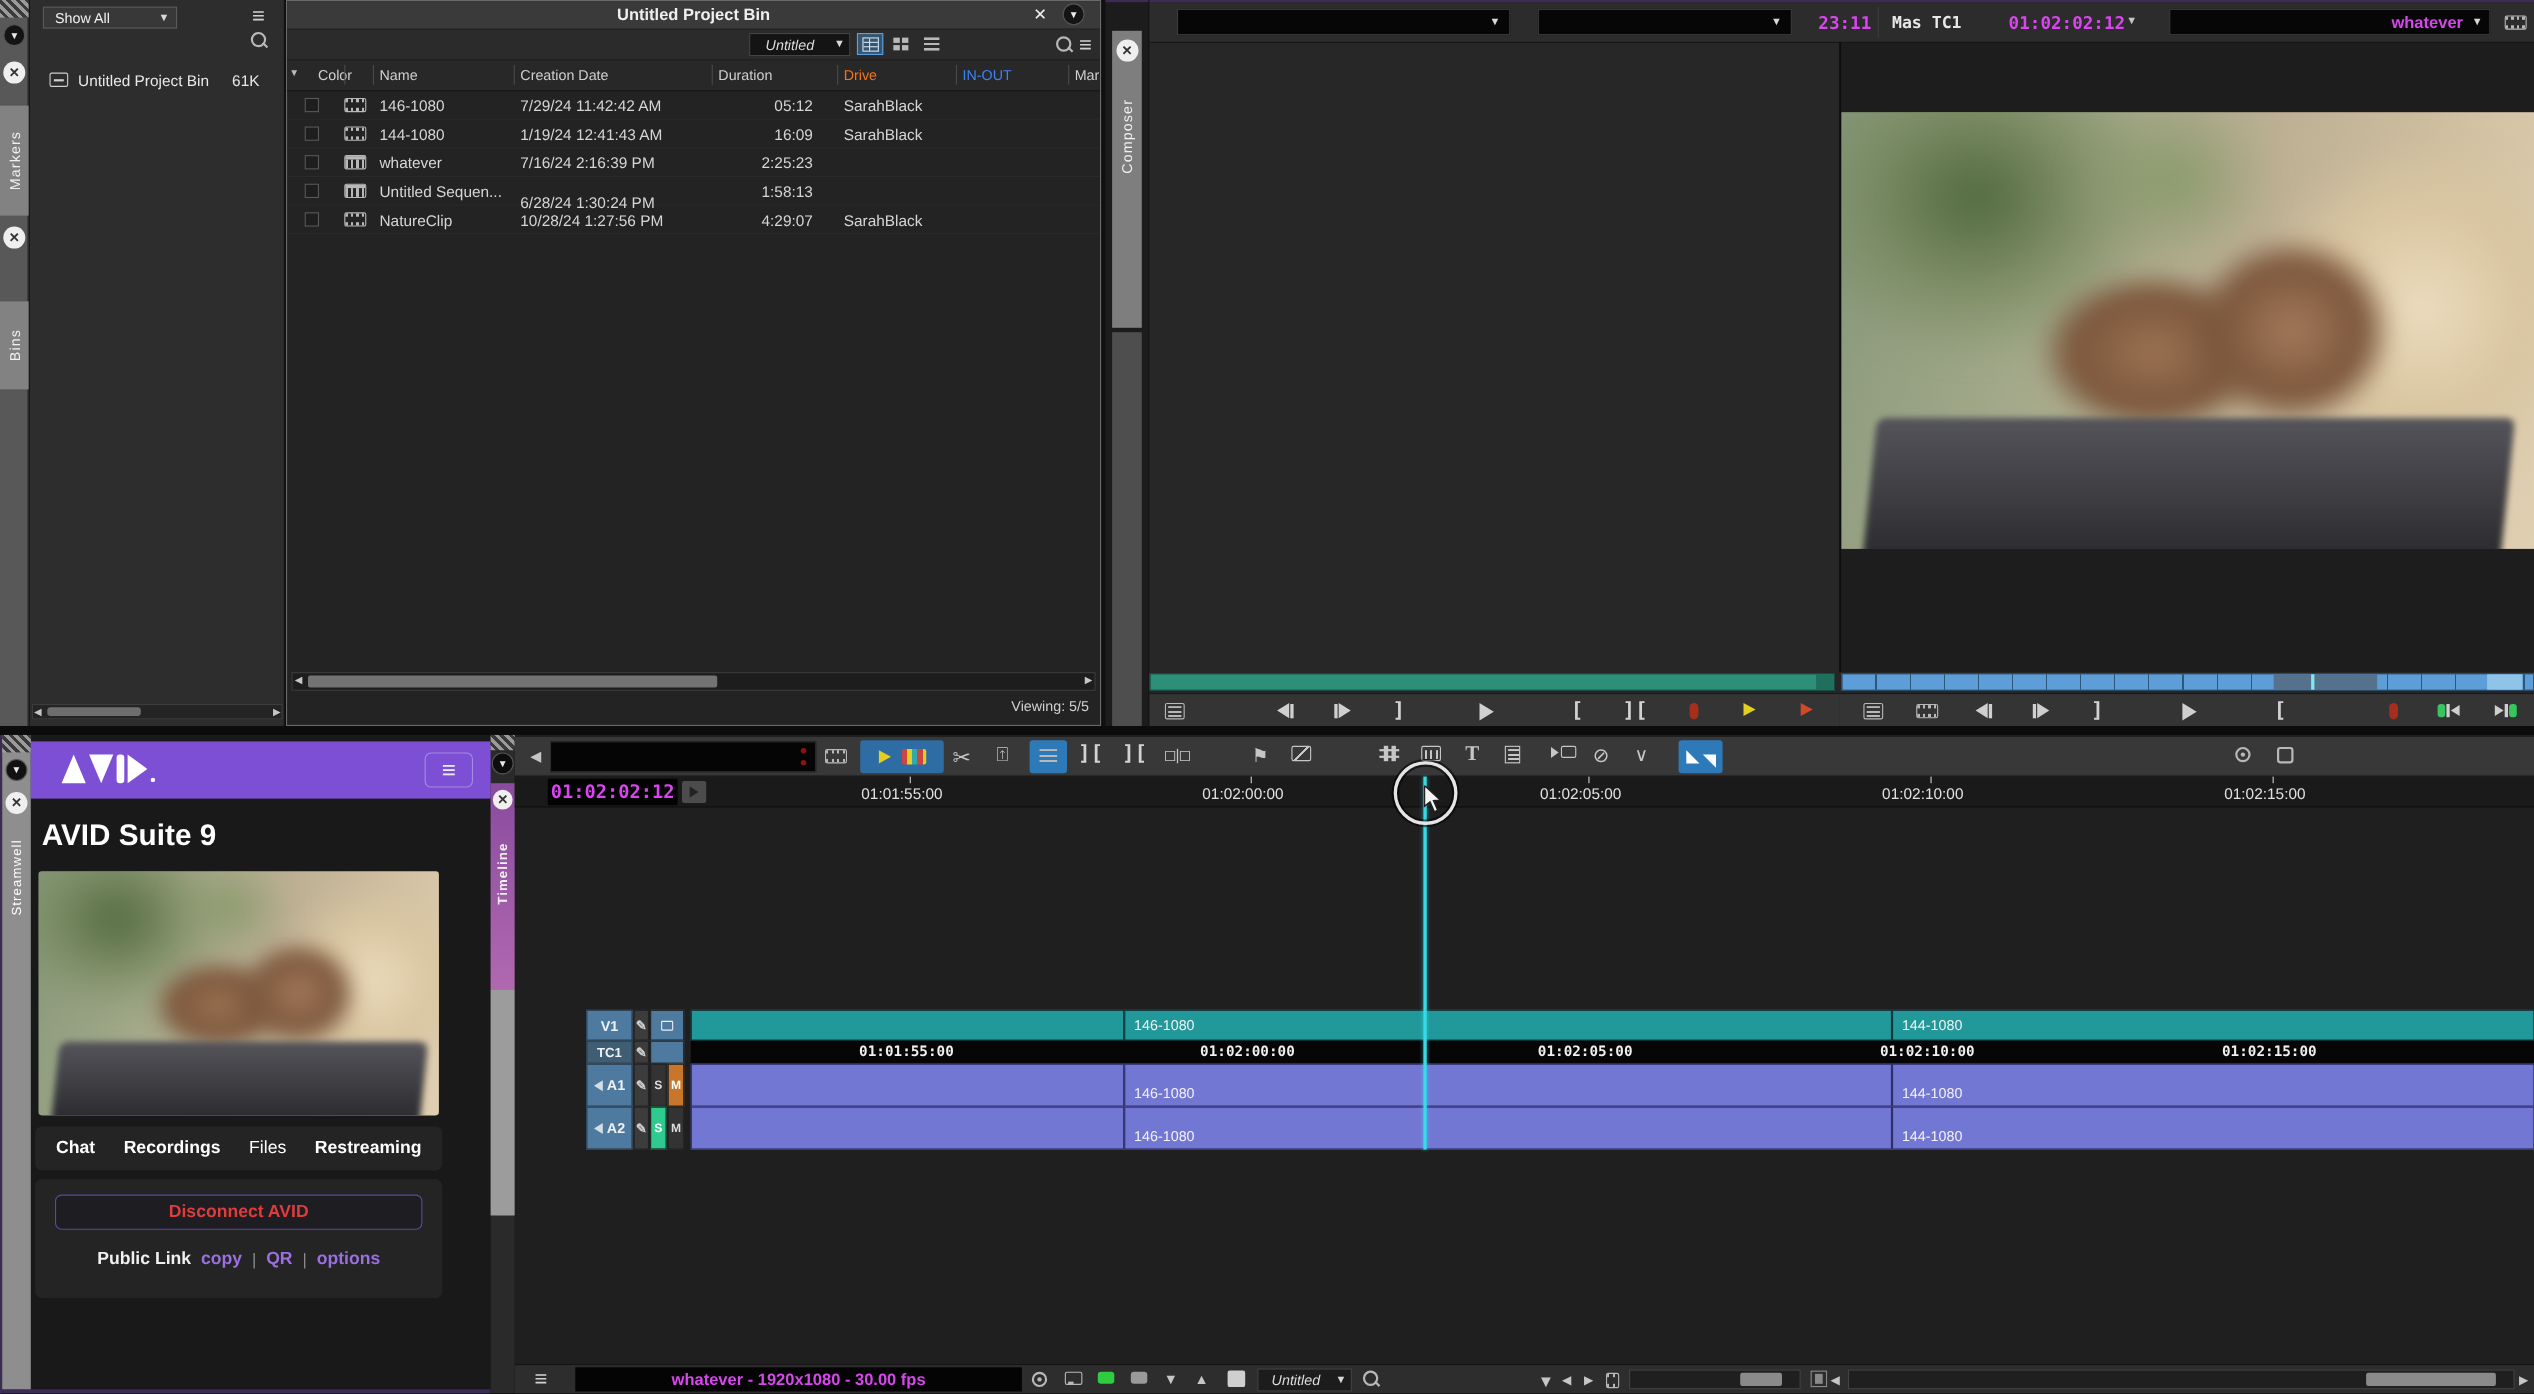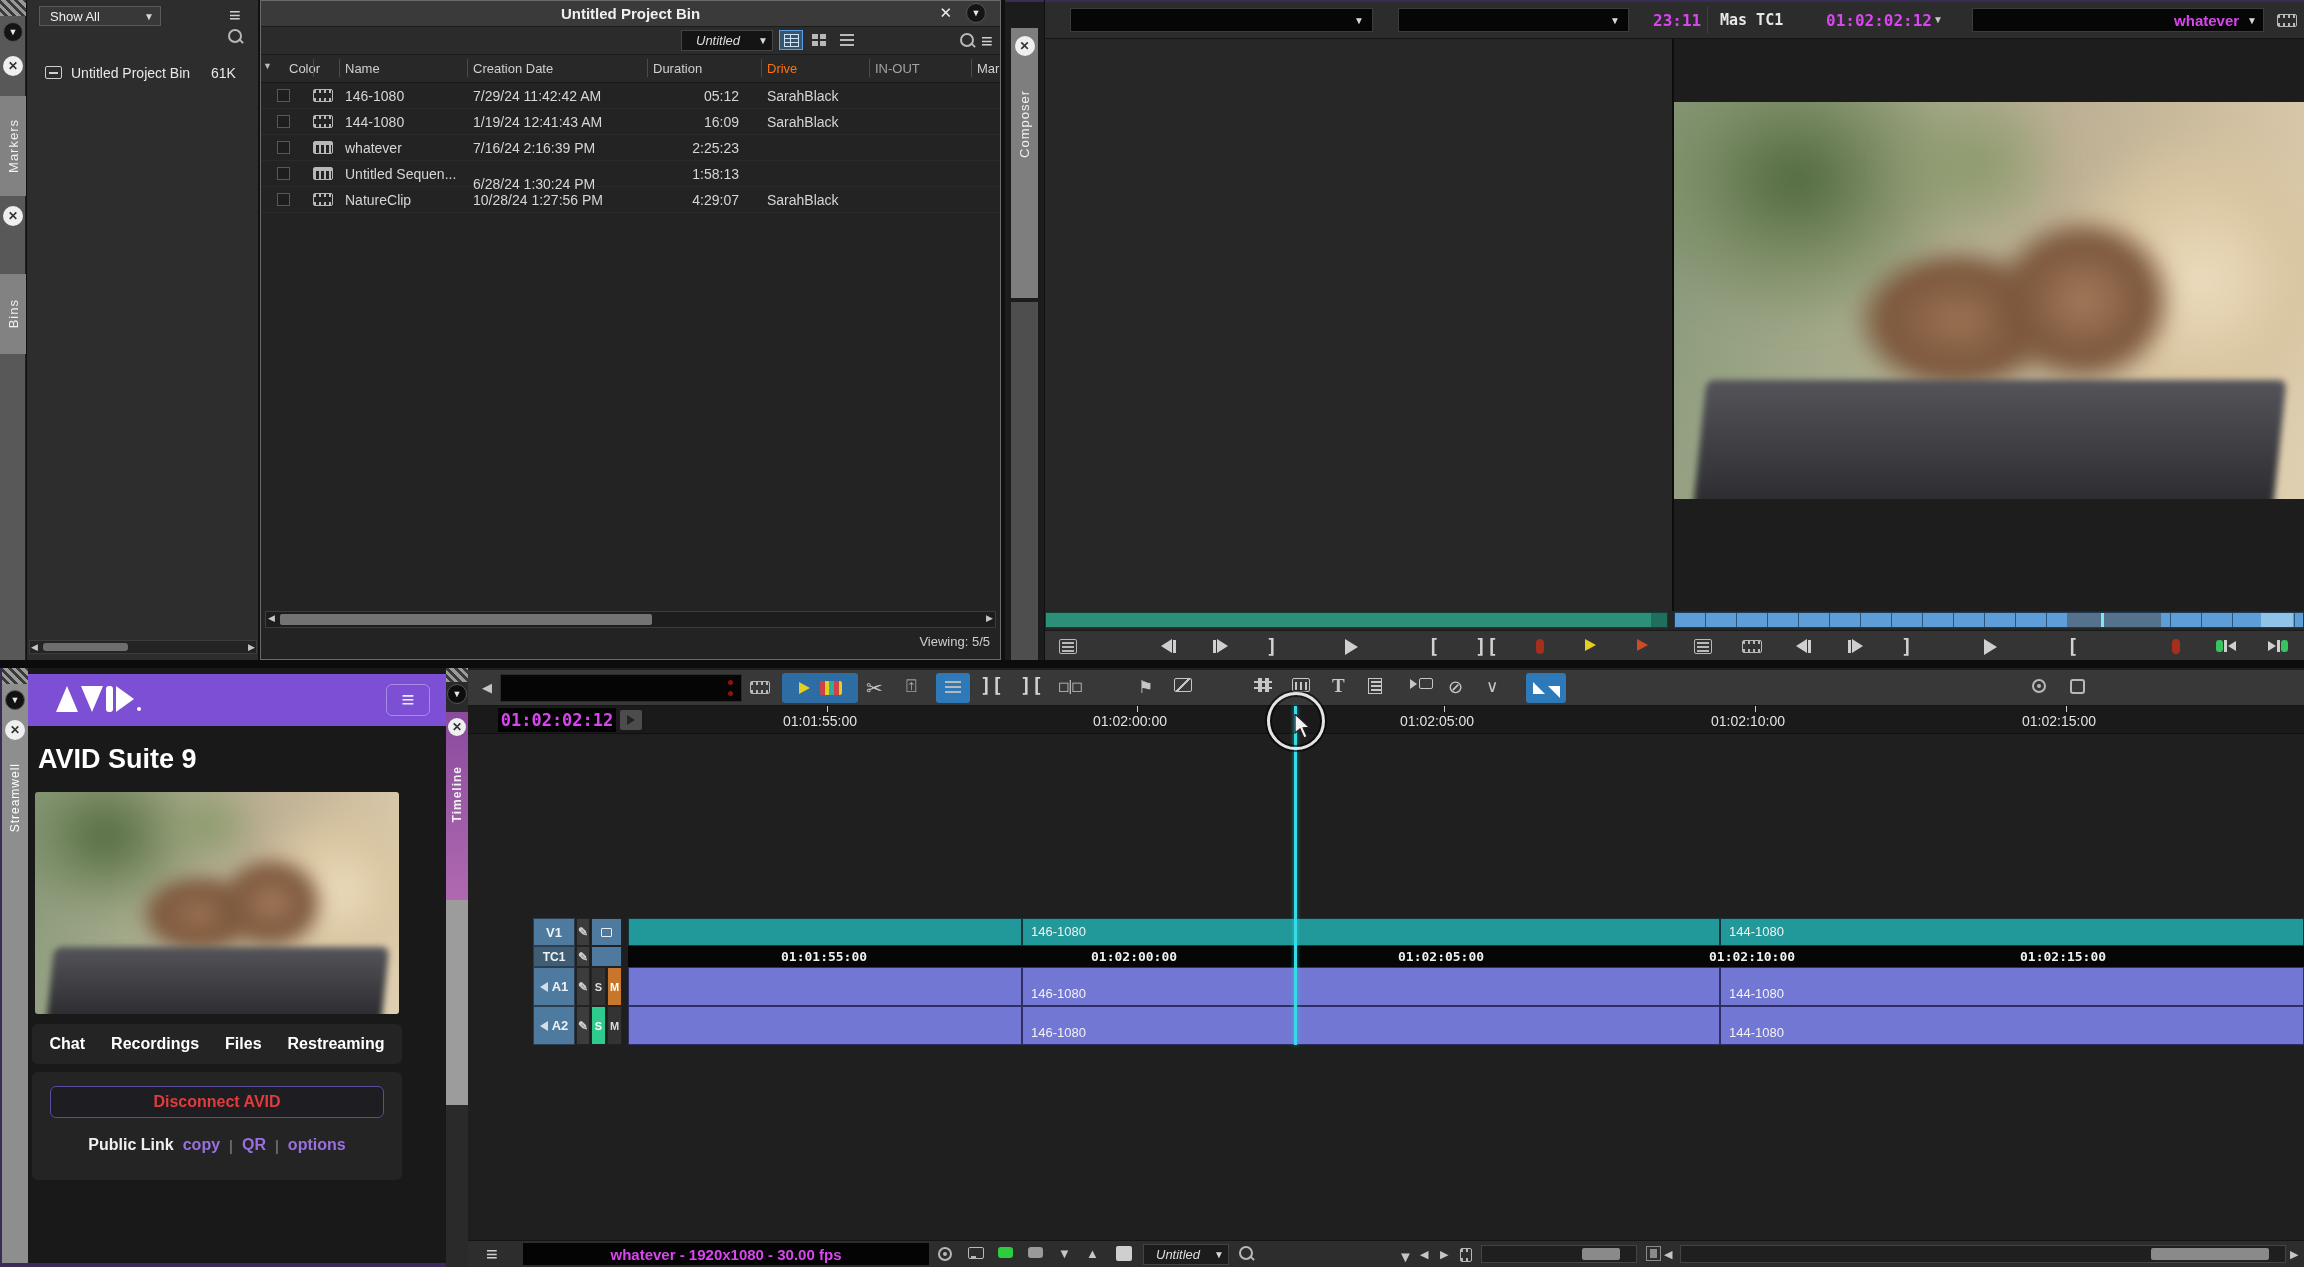--- a/index.html
+++ b/index.html
@@ -122,21 +122,21 @@
       <div class="icn hamb" style="left:720px;top:4px">≡</div>
     </div>
 
     <div class="a" style="left:0;top:54px;width:739px;height:28px;background:#282828;border-bottom:1px solid #161616">
       <span class="t" style="left:2px;top:6px;font-size:9px;color:#bbb">▼</span>
       <span class="t" style="left:28px;top:6px;font-size:13px;color:#cfcfcf">Color</span>
       <span class="t" style="left:84px;top:6px;font-size:13px;color:#cfcfcf">Name</span>
       <span class="t" style="left:212px;top:6px;font-size:13px;color:#cfcfcf">Creation Date</span>
       <span class="t" style="left:392px;top:6px;font-size:13px;color:#cfcfcf">Duration</span>
       <span class="t" style="left:506px;top:6px;font-size:13px;color:#f97316">Drive</span>
-      <span class="t" style="left:614px;top:6px;font-size:13px;color:#a3a3a3">IN-OUT</span>
+      <span class="t" style="left:614px;top:6px;font-size:13px;color:#3b82f6">IN-OUT</span>
       <span class="t" style="left:716px;top:6px;font-size:13px;color:#cfcfcf">Mar</span>
       <span class="sep" style="left:52px;top:4px;height:18px"></span>
       <span class="sep" style="left:78px;top:4px;height:18px"></span>
       <span class="sep" style="left:206px;top:4px;height:18px"></span>
       <span class="sep" style="left:386px;top:4px;height:18px"></span>
       <span class="sep" style="left:500px;top:4px;height:18px"></span>
       <span class="sep" style="left:608px;top:4px;height:18px"></span>
       <span class="sep" style="left:710px;top:4px;height:18px"></span>
     </div>
 
@@ -324,21 +324,21 @@
       <div class="fol1"></div>
         <div class="fol2"></div>
         <div class="slv"></div>
       <div class="h1"></div>
         <div class="h2"></div>
         <div class="lap"></div>
     </div>
     <div class="a" style="left:30px;top:356px;width:370px;height:40px;background:#242424;border-radius:6px;display:flex;align-items:center;justify-content:center;gap:26px">
       <span style="color:#fff;font-size:16px;font-weight:bold">Chat</span>
       <span style="color:#fff;font-size:16px;font-weight:bold">Recordings</span>
-      <span style="color:#fff;font-size:16px;font-weight:bold">Files</span>
+      <span style="color:#fff;font-size:16px;font-weight:normal">Files</span>
       <span style="color:#fff;font-size:16px;font-weight:bold">Restreaming</span>
     </div>
     <div class="a" style="left:30px;top:404px;width:370px;height:108px;background:#242424;border-radius:6px">
       <div class="a ctr" style="left:18px;top:14px;width:334px;height:32px;border:1px solid #5b4a9e;border-radius:6px;background:#1d1d22">
         <span style="color:#e03c3c;font-size:16px;font-weight:bold">Disconnect AVID</span>
       </div>
       <div class="a" style="left:0;top:64px;width:370px;display:flex;justify-content:center;gap:9px;align-items:center">
         <span style="color:#f0f0f0;font-size:16px;font-weight:bold">Public Link</span>
         <span style="color:#9a6fe0;font-size:16px;font-weight:bold">copy</span>
         <span style="color:#8a8a8a;font-size:15px">|</span>

